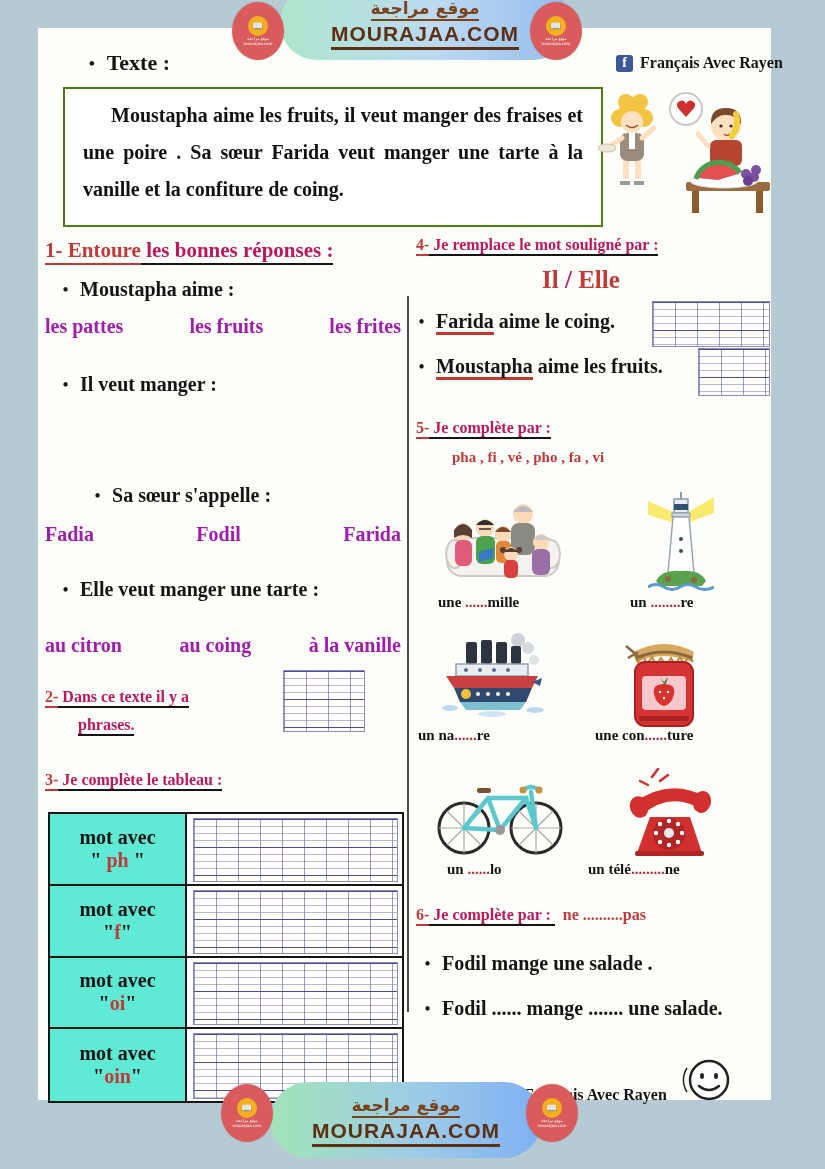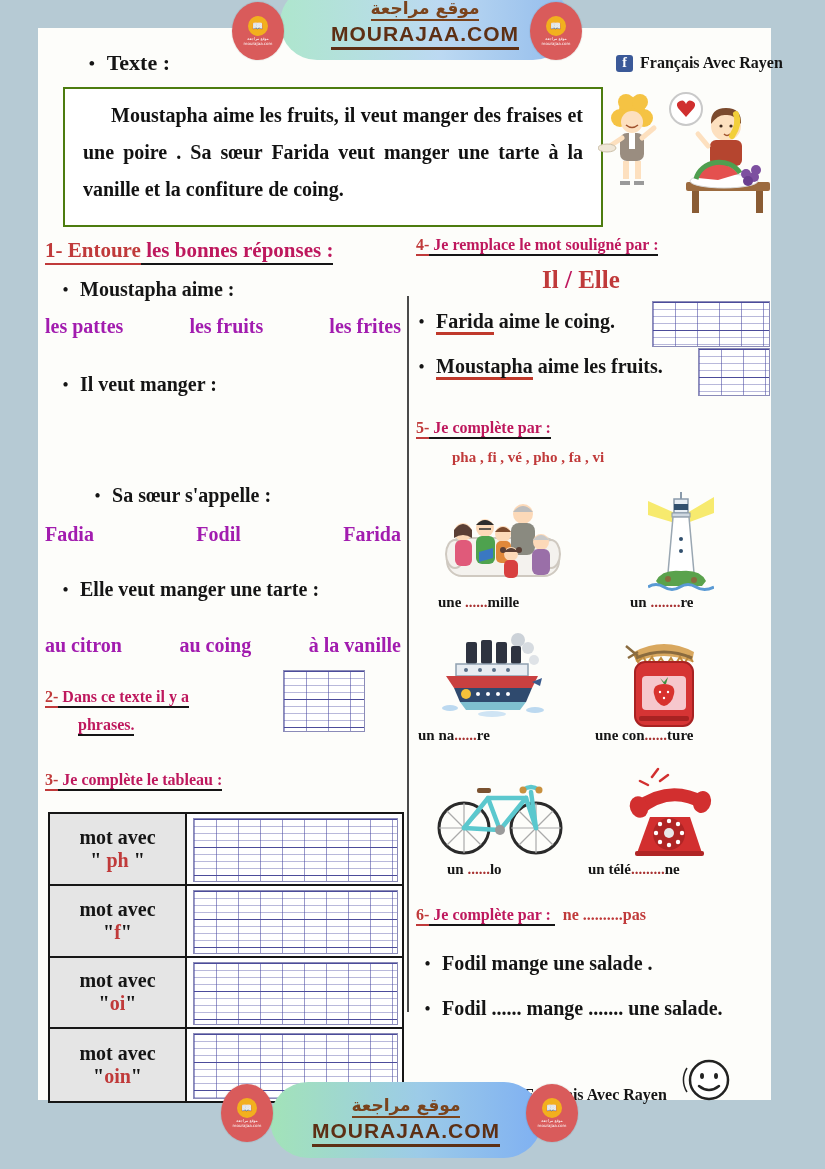--- a/index.html
+++ b/index.html
@@ -35,21 +35,21 @@
             align-items:center;justify-content:center;box-shadow:0 0 0 1px rgba(0,0,0,.05);}
   .logo-circle .y{width:20px;height:20px;border-radius:50%;background:#f2b01e;
             display:flex;align-items:center;justify-content:center;font-size:9px;color:#fff;}
   .logo-circle .t{font-family:"DejaVu Sans",sans-serif;font-size:4px;color:#fff;line-height:5px;text-align:center;}
   .fb{background:#3b5998;border-radius:3px;color:#fff;font-weight:bold;
       display:flex;align-items:center;justify-content:center;font-family:"Liberation Serif",serif;}
   .fbline{font-weight:bold;font-size:16px;color:#151515;white-space:nowrap;}
   .tbl{border:2px solid #161616;display:grid;grid-template-columns:137px 1fr;background:#fff;}
   .tbl .lc{border-bottom:2px solid #161616;border-right:2px solid #161616;
            display:flex;flex-direction:column;align-items:center;justify-content:center;
-           font-weight:bold;font-size:20px;color:#151515;background:#e5e5e5;}
+           font-weight:bold;font-size:20px;color:#151515;background:#5eead4;}
   .divider{border-left:2px solid #4a4a4a;}
 </style>
 </head>
 <body>
 
 <div id="root">
 
   <div class="page"></div>
 
   <div class="abs prompt" style="left:88px;top:50px;font-size:22px;"><span class="bullet">•</span><span>Texte :</span></div>

